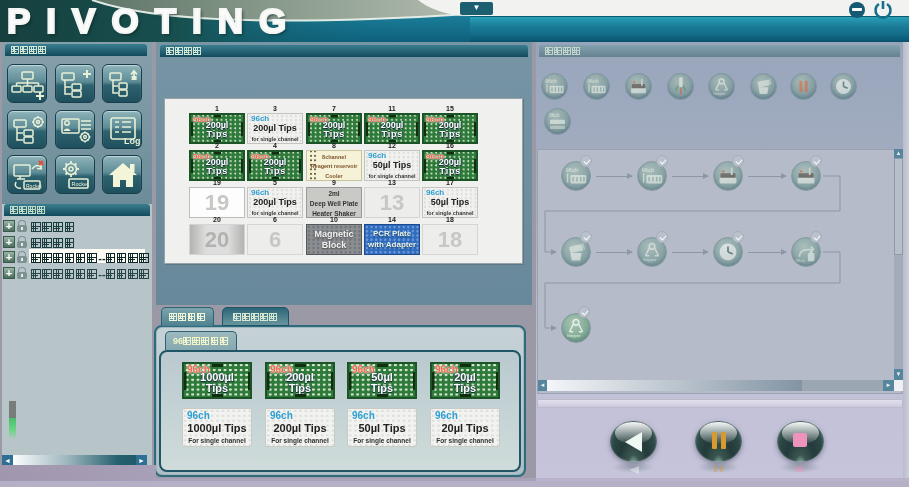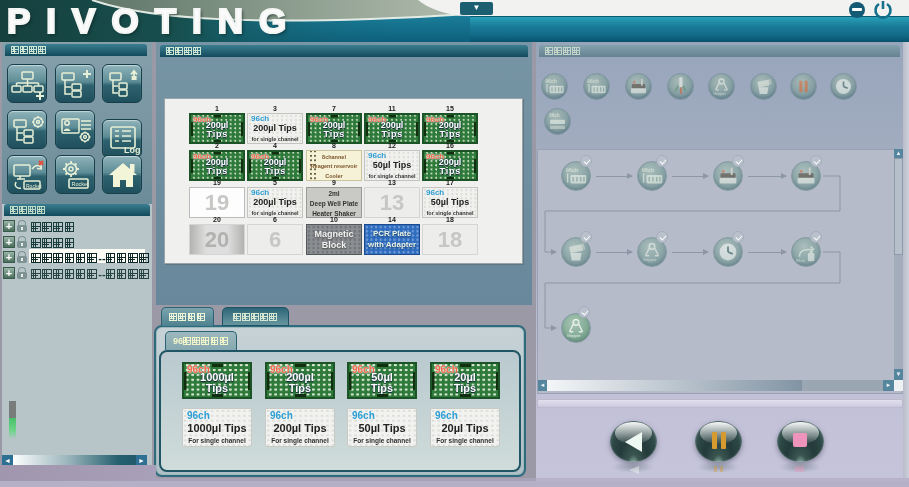--- a/index.html
+++ b/index.html
@@ -173,21 +173,21 @@
 <rect x="6" y="8" width="17" height="14" rx="1"></rect>
         <circle cx="11" cy="12" r="2.2"></circle>
         <path d="M7.5,20 C8,16.5 14,16.5 14.5,20" fill="#e7f0d6" stroke="none"></path>
 <path d="M25,10 H35 M25,14 H35 M25,18 H35"></path>
 <circle cx="29" cy="26" r="4.2"></circle>
         <circle cx="29" cy="26" r="1.4"></circle>
 <path d="M29,20.5 V22 M29,30 V31.5 M23.5,26 H25 M33,26 H34.5 M25.5,22.5 L26.8,23.8 M32.5,22.5 L31.2,23.8 M25.5,29.5 L26.8,28.2 M32.5,29.5 L31.2,28.2" stroke-width="1.5"></path>
       </g>
     </svg>
   </div>
-<div class="tb" style="left:102px;top:119px">
+<div class="tb" style="left:102px;top:110px">
     <svg width="40" height="39" viewBox="0 0 40 39">
 <g stroke="#e7f0d6" stroke-width="1.6" fill="none">
 <rect x="8" y="7" width="24" height="21" rx="2"></rect>
 <path d="M12,11 H16 M19,11 H28 M12,16 H16 M19,16 H28 M12,21 H16 M19,21 H28"></path>
       </g>
 <text x="21" y="33" fill="#e7f0d6" font-size="9" font-weight="bold" font-family="Liberation Sans">Log</text>
     </svg>
   </div>
 <div class="tb" style="left:7px;top:155px">
     <svg width="40" height="39" viewBox="0 0 40 39">

